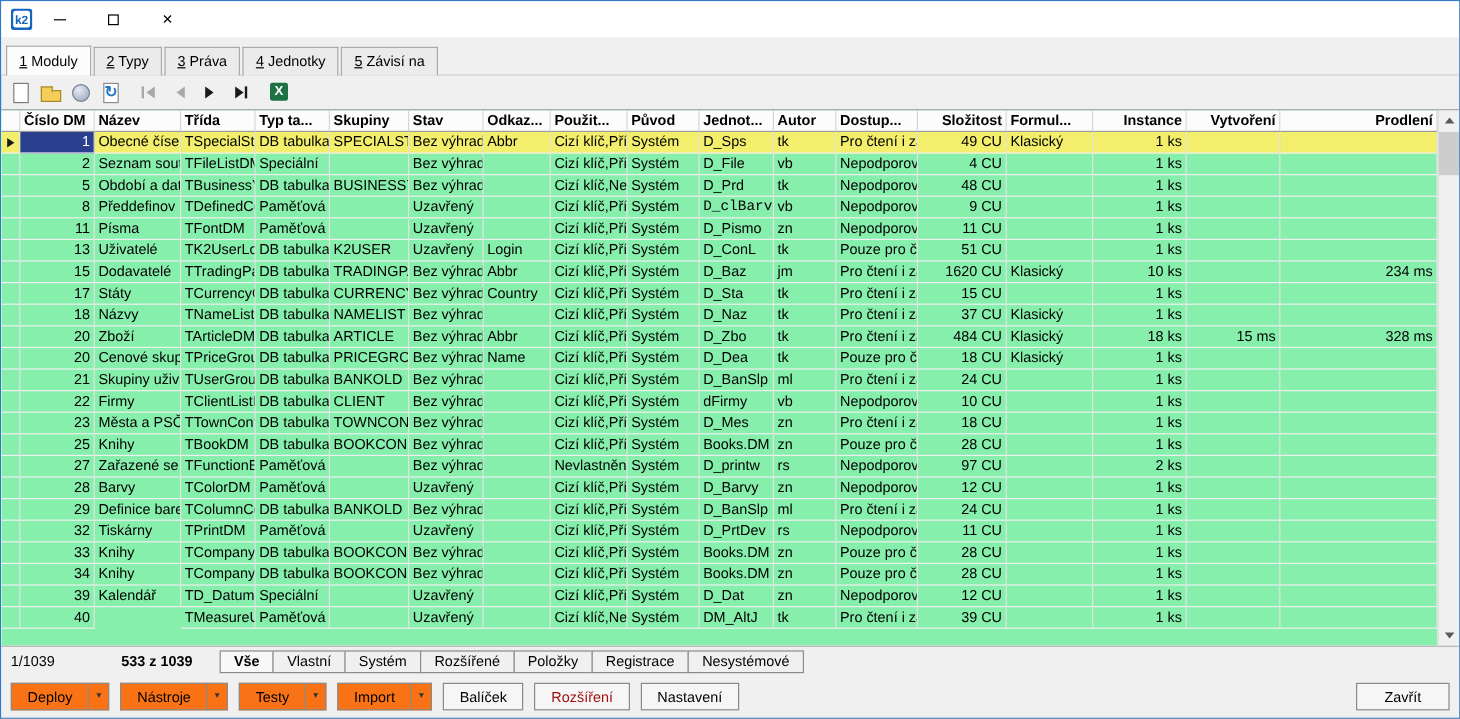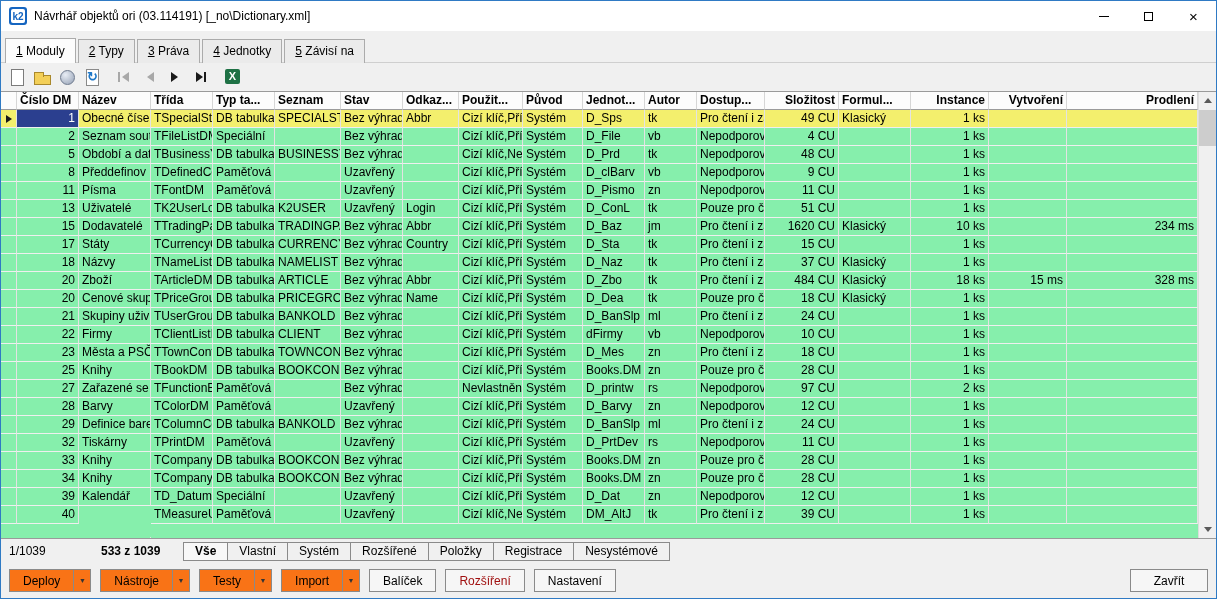--- a/index.html
+++ b/index.html
@@ -117,21 +117,20 @@
 <body>
 
 <div class="window">
 
   <div class="titlebar">
     <svg class="app-icon" viewBox="0 0 18 18">
       <rect x="0" y="0" width="18" height="18" rx="3" fill="#1565c0"></rect>
       <rect x="2" y="2" width="14" height="14" rx="2" fill="#ffffff"></rect>
       <text x="9" y="13" font-size="10" fill="#1565c0" text-anchor="middle" font-family="Liberation Sans, sans-serif" font-weight="bold">k2</text>
     </svg>
-    <span class="title">Návrhář objektů ori (03.114191) [_no\Dictionary.xml]</span>
     <div class="win-controls">
       <div class="win-btn">
           <span class="min-glyph"></span>
         </div>
       <div class="win-btn">
           <span class="max-glyph"></span>
         </div>
       <div class="win-btn">
           <span class="close-glyph">×</span>
         </div>
@@ -159,21 +158,21 @@
     </div>
 
   <div class="grid-area">
     <div class="grid">
         <div class="grow header">
           <div class="cell ind"></div>
           <div class="cell left" style="width: 62px;">Číslo DM</div>
           <div class="cell left" style="width: 72px;">Název</div>
           <div class="cell left" style="width: 62px;">Třída</div>
           <div class="cell left" style="width: 62px;">Typ ta...</div>
-          <div class="cell left" style="width: 66px;">Seznam</div>
+          <div class="cell left" style="width: 66px;">Skupiny</div>
           <div class="cell left" style="width: 62px;">Stav</div>
           <div class="cell left" style="width: 56px;">Odkaz...</div>
           <div class="cell left" style="width: 64px;">Použit...</div>
           <div class="cell left" style="width: 60px;">Původ</div>
           <div class="cell left" style="width: 62px;">Jednot...</div>
           <div class="cell left" style="width: 52px;">Autor</div>
           <div class="cell left" style="width: 68px;">Dostup...</div>
           <div class="cell right" style="width: 74px;">Složitost</div>
           <div class="cell left" style="width: 72px;">Formul...</div>
           <div class="cell right" style="width: 78px;">Instance</div>
@@ -246,21 +245,21 @@
           <div class="cell ind"></div>
           <div class="cell right" style="width: 62px;">8</div>
           <div class="cell left" style="width: 72px;">Předdefinov</div>
           <div class="cell left" style="width: 62px;">TDefinedCol</div>
           <div class="cell left" style="width: 62px;">Paměťová</div>
           <div class="cell left" style="width: 66px;"></div>
           <div class="cell left" style="width: 62px;">Uzavřený</div>
           <div class="cell left" style="width: 56px;"></div>
           <div class="cell left" style="width: 64px;">Cizí klíč,Přímá</div>
           <div class="cell left" style="width: 60px;">Systém</div>
-          <div class="cell left" style="width: 62px;">D_clBarv</div>
+          <div class="cell left" style="width: 62px; font-family: Liberation Mono, monospace;">D_clBarv</div>
           <div class="cell left" style="width: 52px;">vb</div>
           <div class="cell left" style="width: 68px;">Nepodporov</div>
           <div class="cell right" style="width: 74px;">9 CU</div>
           <div class="cell left" style="width: 72px;"></div>
           <div class="cell right" style="width: 78px;">1 ks</div>
           <div class="cell right" style="width: 78px;"></div>
           <div class="cell right" style="flex: 1 1 auto;"></div>
         </div>
         <div class="grow">
           <div class="cell ind"></div>

